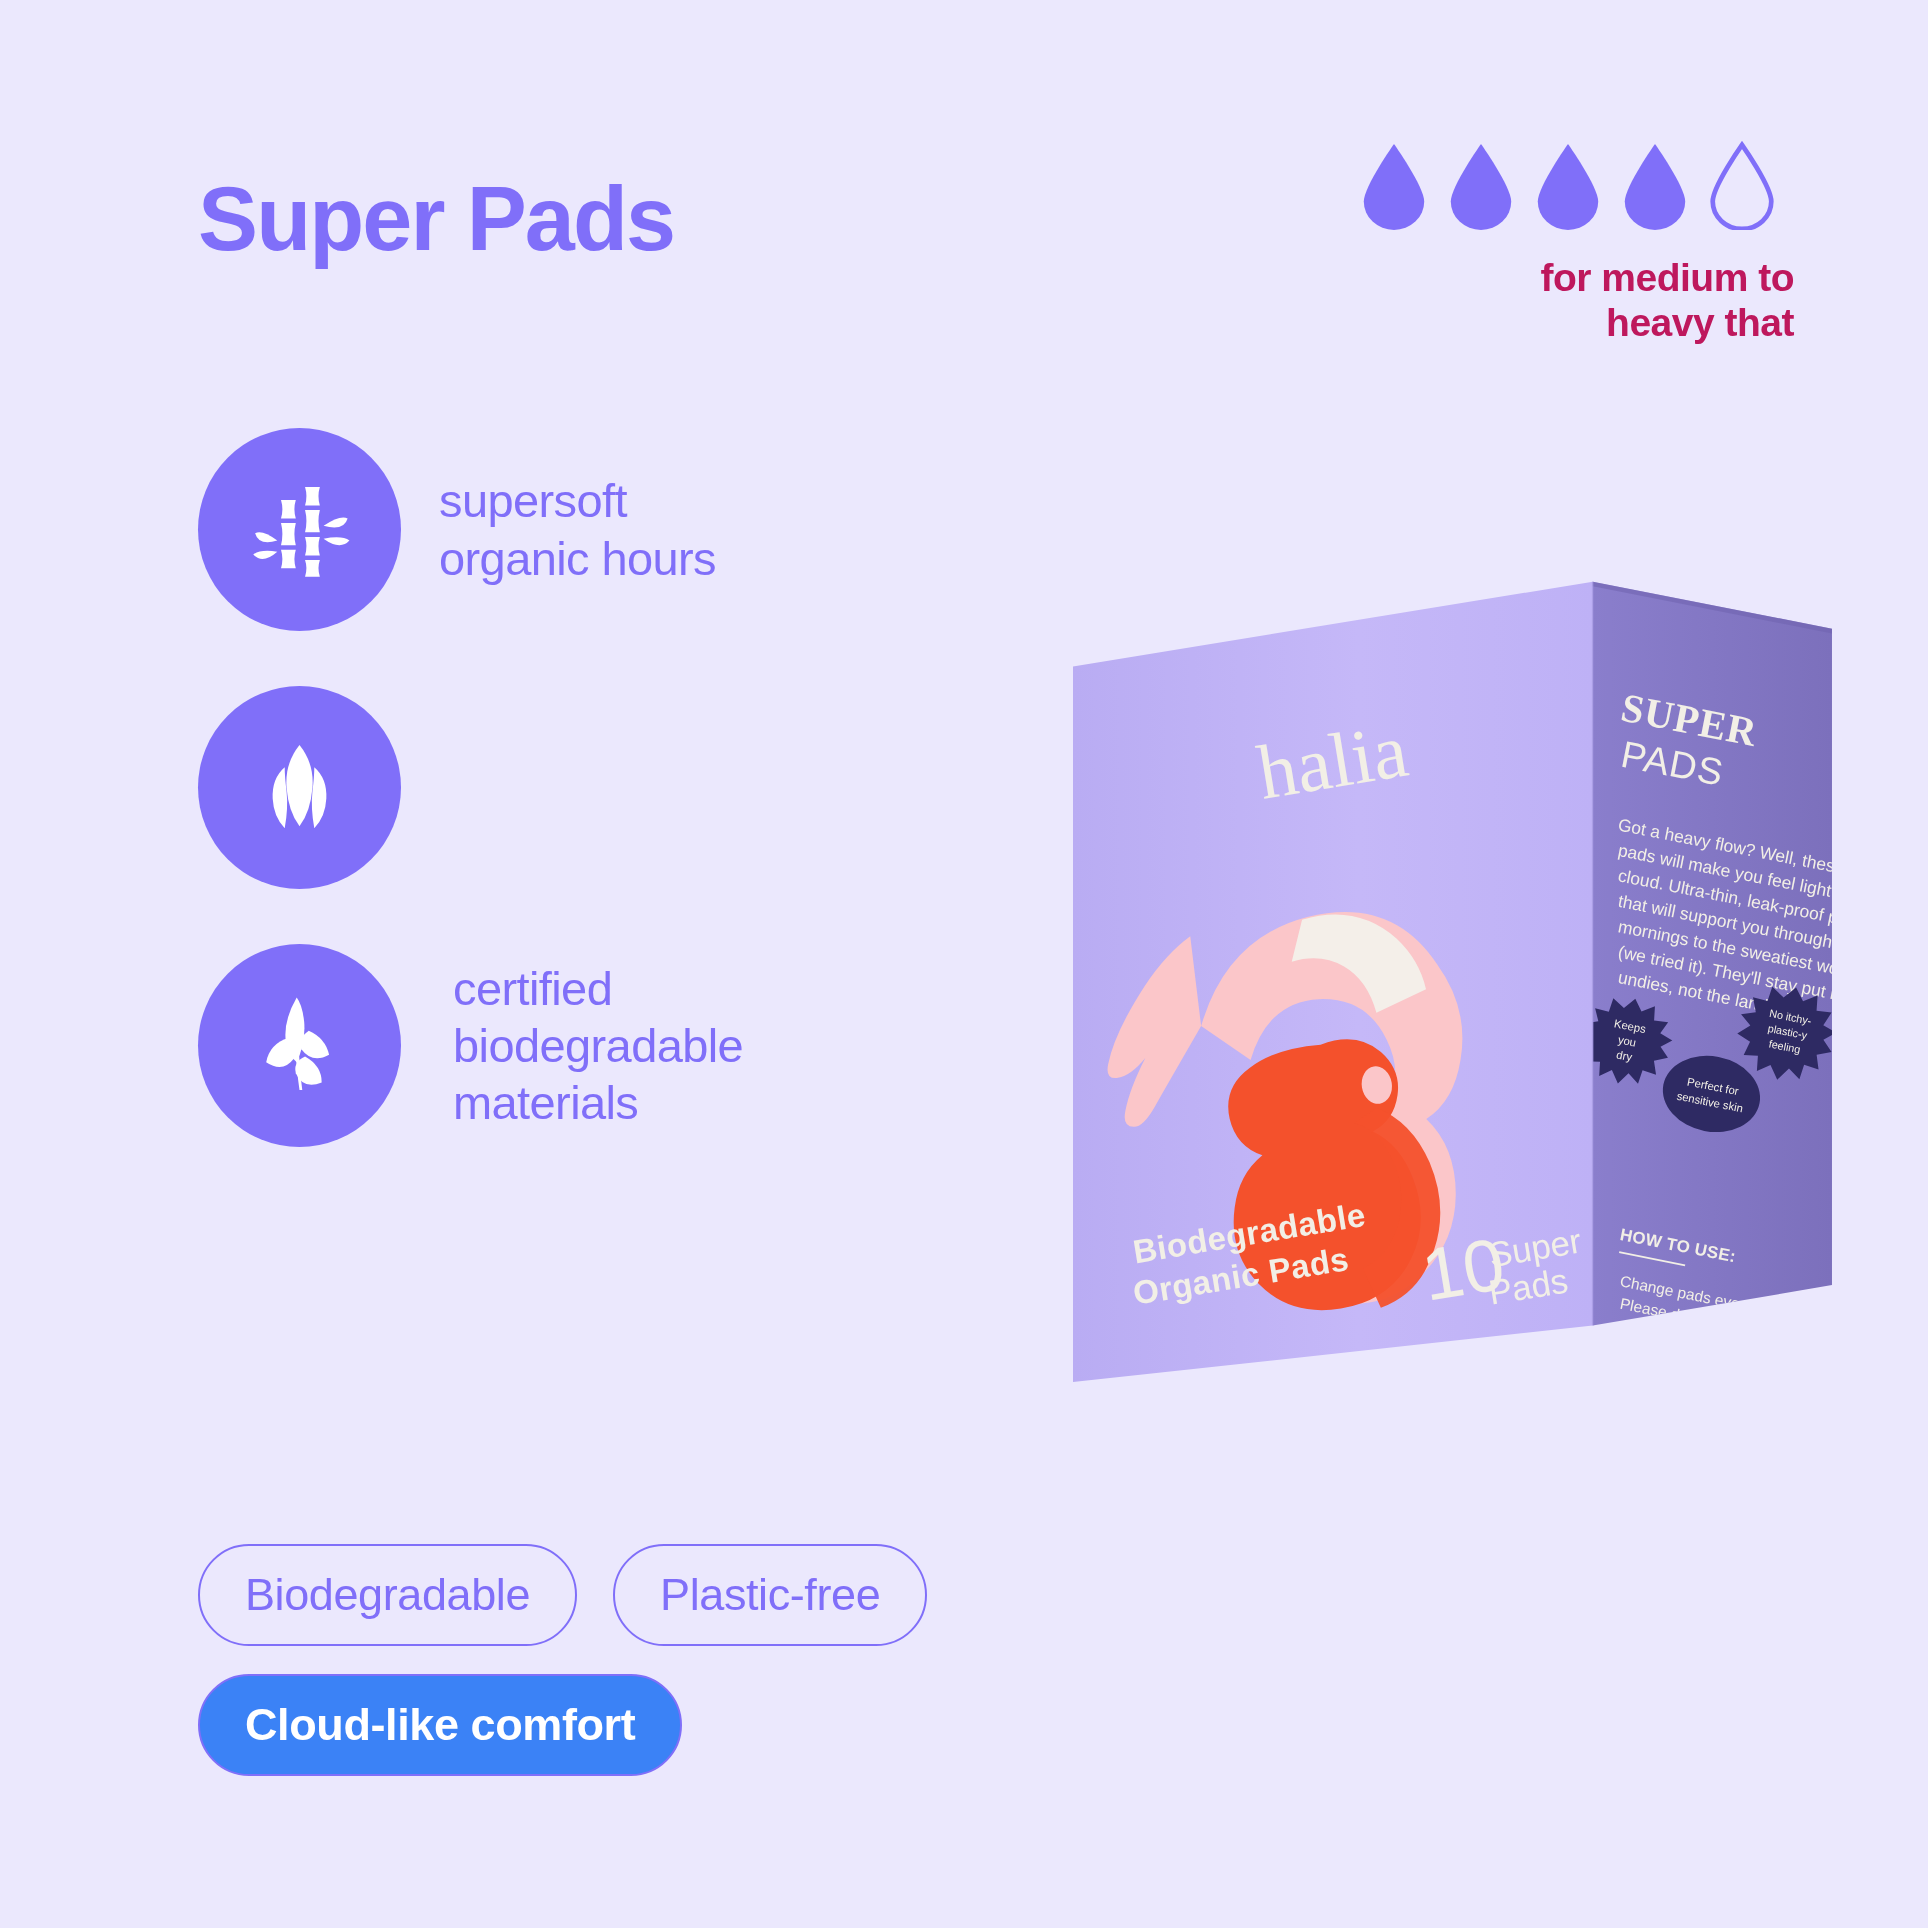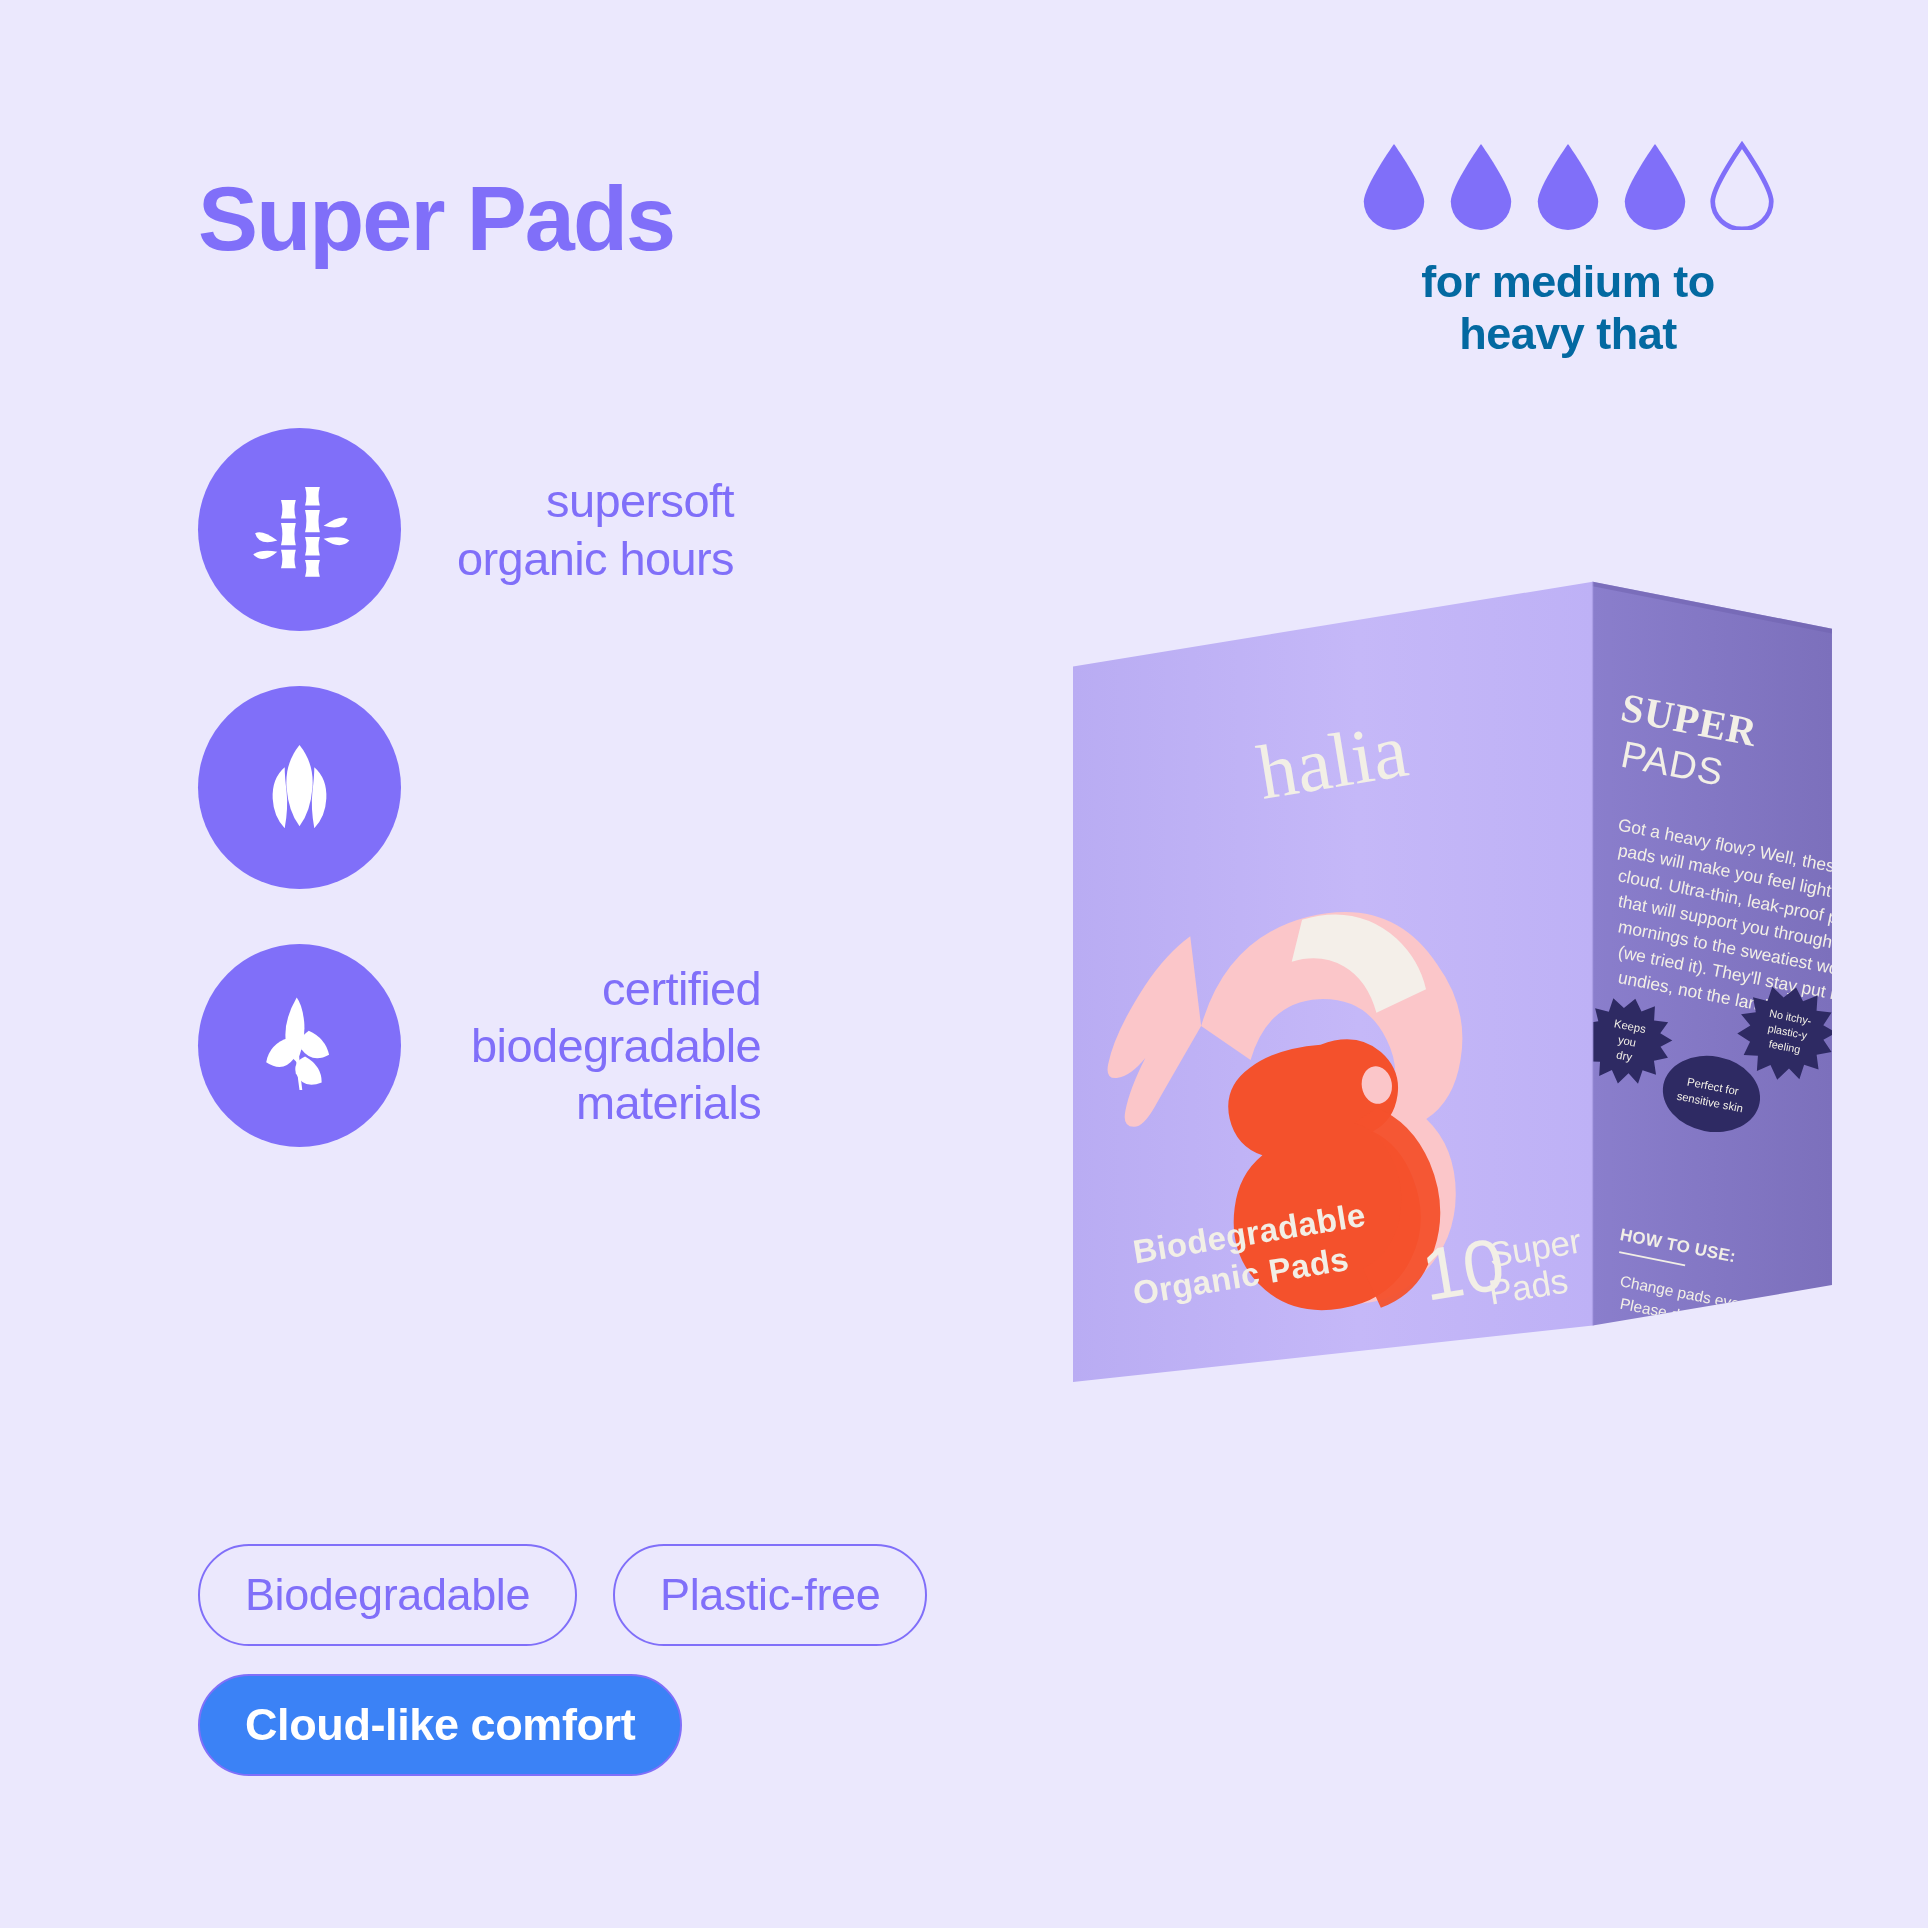--- a/index.html
+++ b/index.html
@@ -37,26 +37,26 @@
   #droplet-row {
     display:flex;
     gap:19px;
     justify-content:center;
     align-items:flex-end;
   }
   .droplet { width:68px; height:89px; display:block; }
 
   #flow-label {
     margin-top:26px;
-    text-align:center;
-    font-size:45px;
+    text-align:right;
+    font-size:39px;
     font-weight:700;
     line-height:1.15;
     letter-spacing:-0.5px;
-    color:#0369a1;
+    color:#be185d;
   }
 
   
   #feature-list {
     position:absolute;
     left:198px; top:428px;
     width:744px;
   }
   .feature-row {
     display:flex;
@@ -70,28 +70,27 @@
     width:203px; height:203px;
     border-radius:50%;
     background:#806FF9;
     display:flex;
     align-items:center;
     justify-content:center;
   }
   .feature-icon-circle svg { width:111px; height:111px; display:block; }
 
   .feature-label {
-    margin-left:56px;
+    margin-left:38px;
     font-size:47px;
     font-weight:500;
     line-height:1.22;
     letter-spacing:-0.6px;
     color:#806FF9;
     max-width:443px;
-    text-align:right;
   }
 
   
   #tag-area {
     position:absolute;
     left:198px; top:1544px;
     width:1337px;
   }
   #tag-row-outline {
     display:flex;

